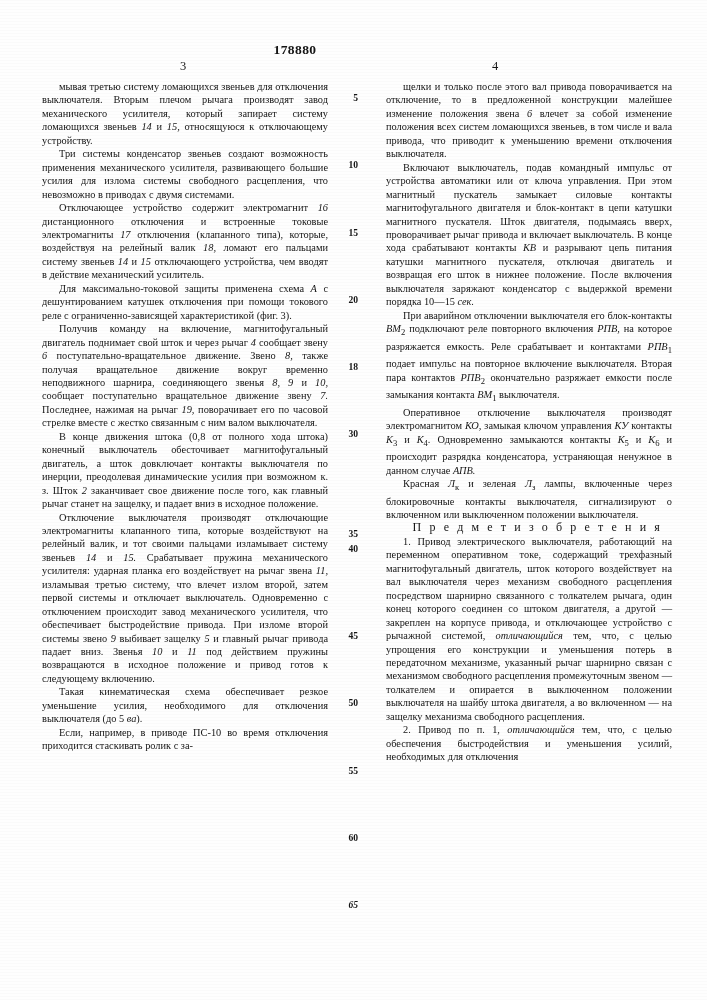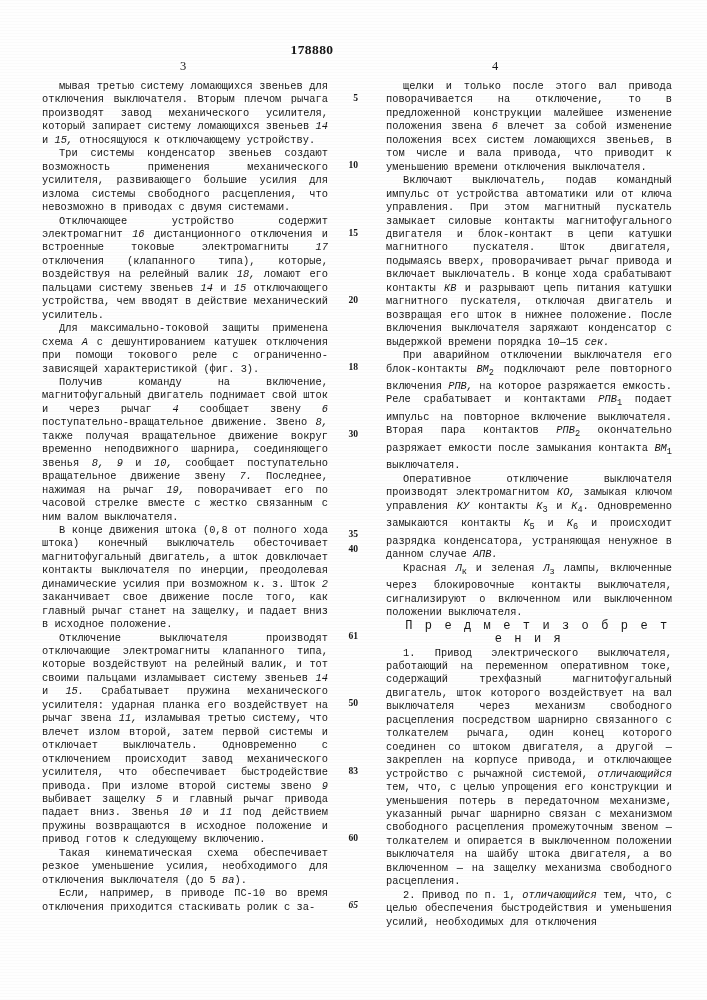--- a/index.html
+++ b/index.html
@@ -18,21 +18,21 @@
   .page {
     position: absolute;
     left: 0; top: 0;
     width: 707px;
     height: 1000px;
     background: #fefefe;
   }
   .patent-number {
     position: absolute;
     top: 42px;
-    left: 17px;
+    left: 0;
     width: 590px;
     text-align: center;
     font-size: 13.5px;
     font-weight: bold;
     letter-spacing: 0.4px;
   }
   .col-headers {
     position: absolute;
     top: 59px;
     left: 0;
@@ -53,21 +53,20 @@
     left: 0;
     width: 707px;
   }
   .col {
     position: absolute;
     top: 0;
     font-size: 10.35px;
     line-height: 13.45px;
     text-align: justify;
     text-justify: inter-word;
-    font-family: Liberation Mono, monospace;
   }
   .col.left  { left: 42px;  width: 286px; }
   .col.right { left: 376px; width: 286px; margin-left: 10px; }
 
   .col p {
     margin: 0;
     text-indent: 17px;
     hyphens: manual;
   }
 
@@ -141,21 +140,21 @@
 
   <div class="gutter" id="gutter">
       <div class="lnum" style="top: 12px;">5</div>
       <div class="lnum" style="top: 79.25px;">10</div>
       <div class="lnum" style="top: 146.5px;">15</div>
       <div class="lnum" style="top: 213.75px;">20</div>
       <div class="lnum" style="top: 281px;">18</div>
       <div class="lnum" style="top: 348.25px;">30</div>
       <div class="lnum" style="top: 415.5px; margin-top: 32px;">35</div>
       <div class="lnum" style="top: 463px;">40</div>
-      <div class="lnum" style="top: 550px;">61</div>
+      <div class="lnum" style="top: 550px;">45</div>
       <div class="lnum" style="top: 617.25px;">50</div>
-      <div class="lnum" style="top: 684.5px;">83</div>
+      <div class="lnum" style="top: 684.5px;">55</div>
       <div class="lnum" style="top: 751.75px;">60</div>
       <div class="lnum" style="top: 819px; font-style: italic;">65</div>
     </div>
 
   <div class="texture"></div>
 </div>
 
 </body></html>

